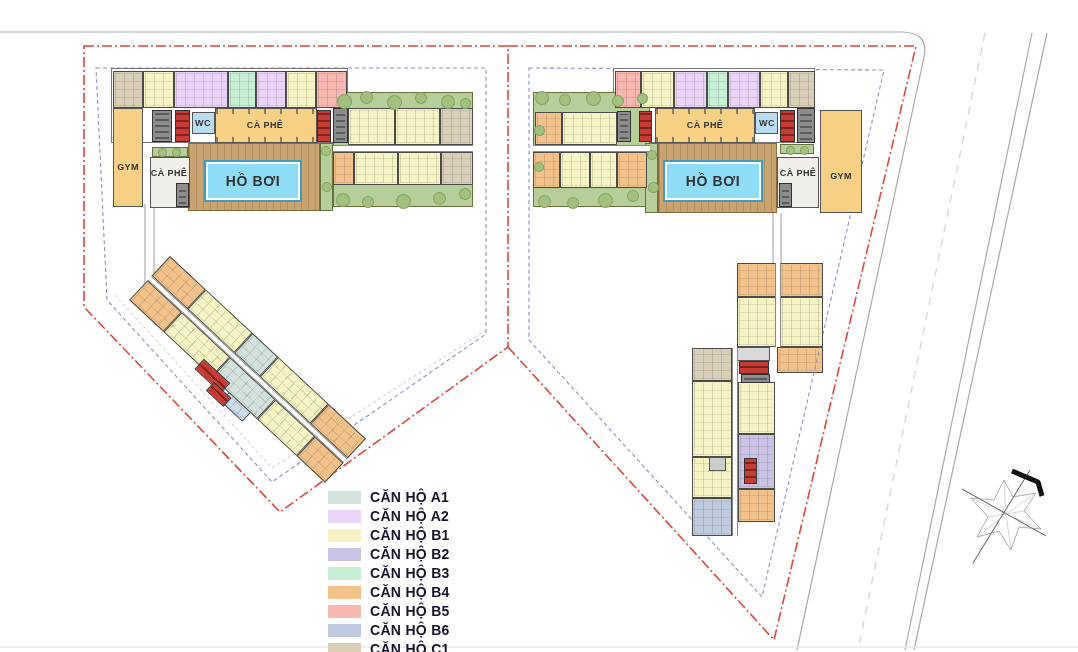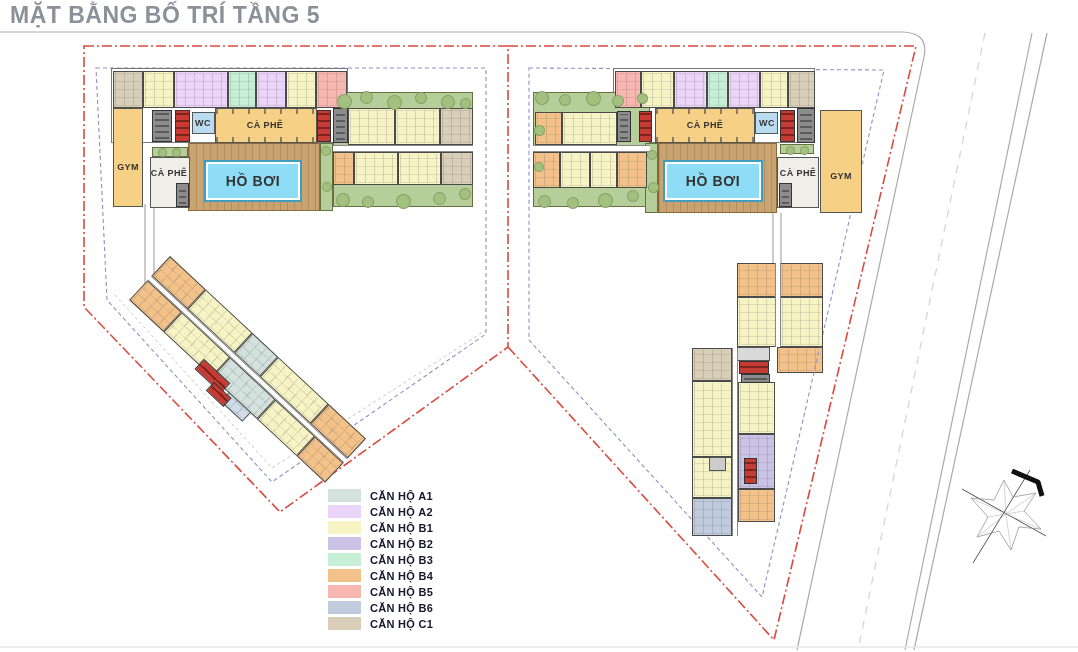--- a/index.html
+++ b/index.html
@@ -60,28 +60,27 @@
   .tree{position:absolute;border-radius:50%;background:var(--tree);border:1px solid rgba(40,70,20,.25);z-index:4}
   .gpatch{position:absolute;background:var(--garden);border:1px solid #66713f;z-index:3}
   .room-label{position:absolute;font-weight:700;color:var(--roomLabel);font-size:9px;
     letter-spacing:.4px;transform:translate(-50%,-50%);white-space:nowrap;z-index:6}
   .pool-label{font-size:14px;letter-spacing:.6px}
   .wing-rot{transform:rotate(43deg);transform-origin:0 0;z-index:3}
   .wing-rot .urow{position:absolute;left:0;width:100%}
   .legend{position:absolute;left:328px;top:489px;z-index:6}
   .legend-row{display:flex;align-items:center;gap:9px;margin-bottom:3px}
   .swatch{display:inline-block;width:33px;height:13px}
-  .legend-label{font-size:11px;font-weight:700;color:var(--legendText);letter-spacing:.3px}
+  .legend-label{font-size:14px;font-weight:700;color:var(--legendText);letter-spacing:.3px}
 </style>
 </head>
 <body>
 
 <div class="canvas">
 
-  <div class="page-title">MẶT BẰNG BỐ TRÍ TẦNG 5</div>
 
   <svg class="lines" width="1078" height="652" viewBox="0 0 1078 652">
 
     <path class="road" d="M0,32 L903,32 Q929,33 924,57 L797,650"></path>
     <path class="road-dash" d="M985,33 L858,650"></path>
     <path class="road" d="M1032,33 L905,650"></path>
     <path class="road" d="M1047,33 L914,650"></path>
     <path class="faint" d="M0,647 L1078,647"></path>
 
     <path class="b-red" d="M84,46 L508,46 L508,347 L280,512 L84,307 Z"></path>

